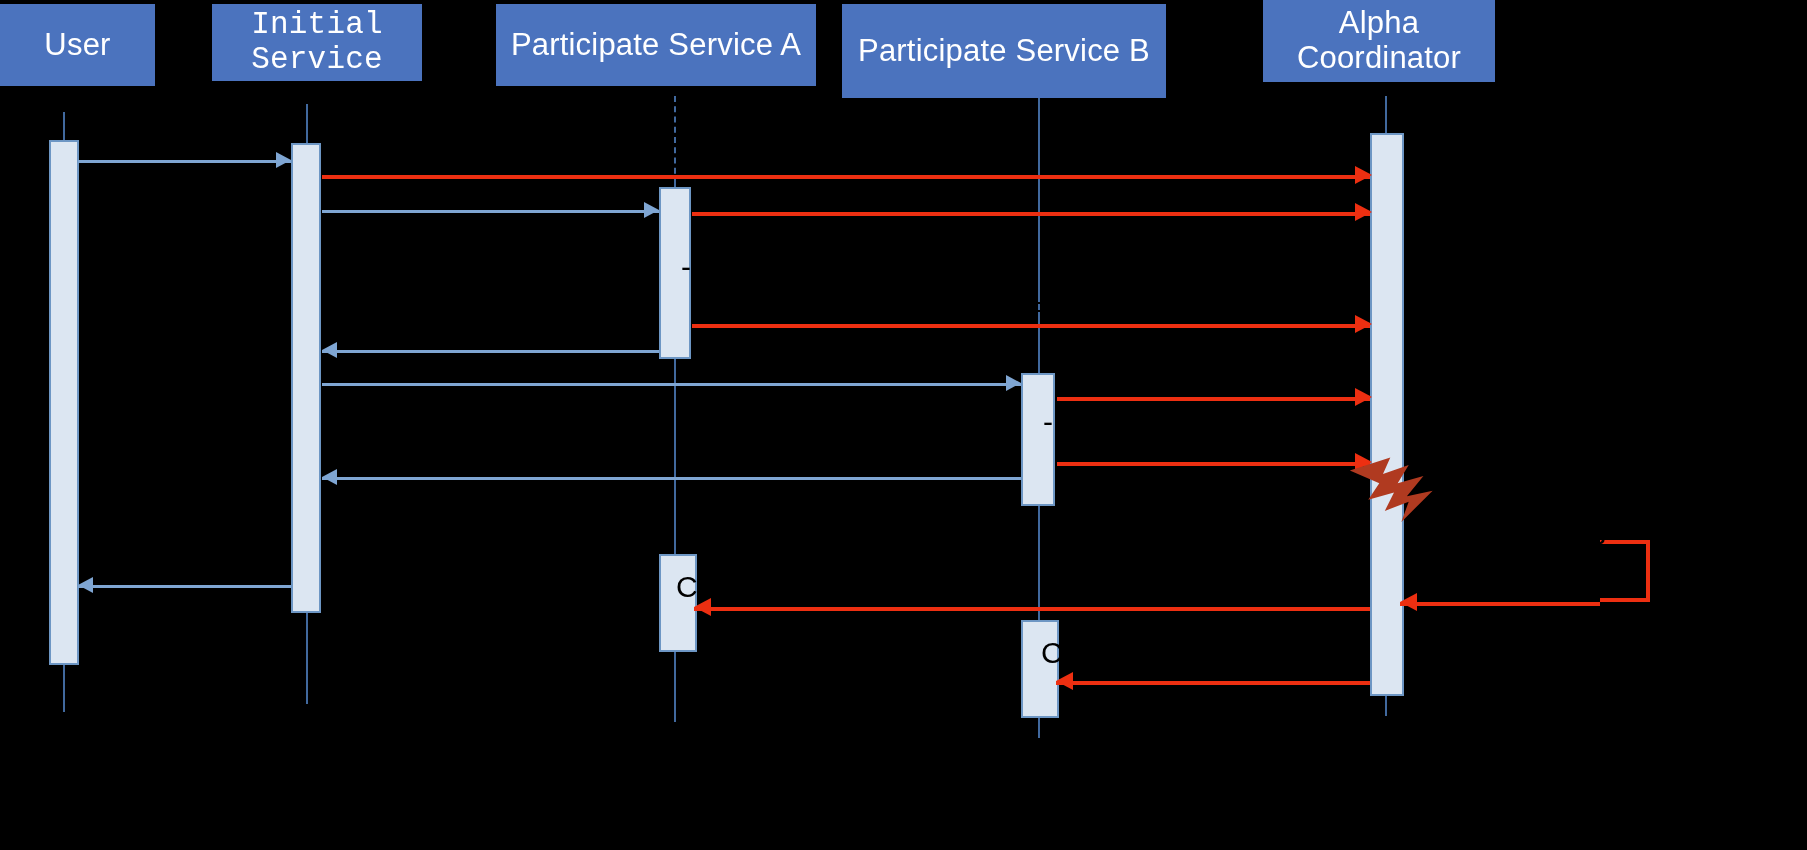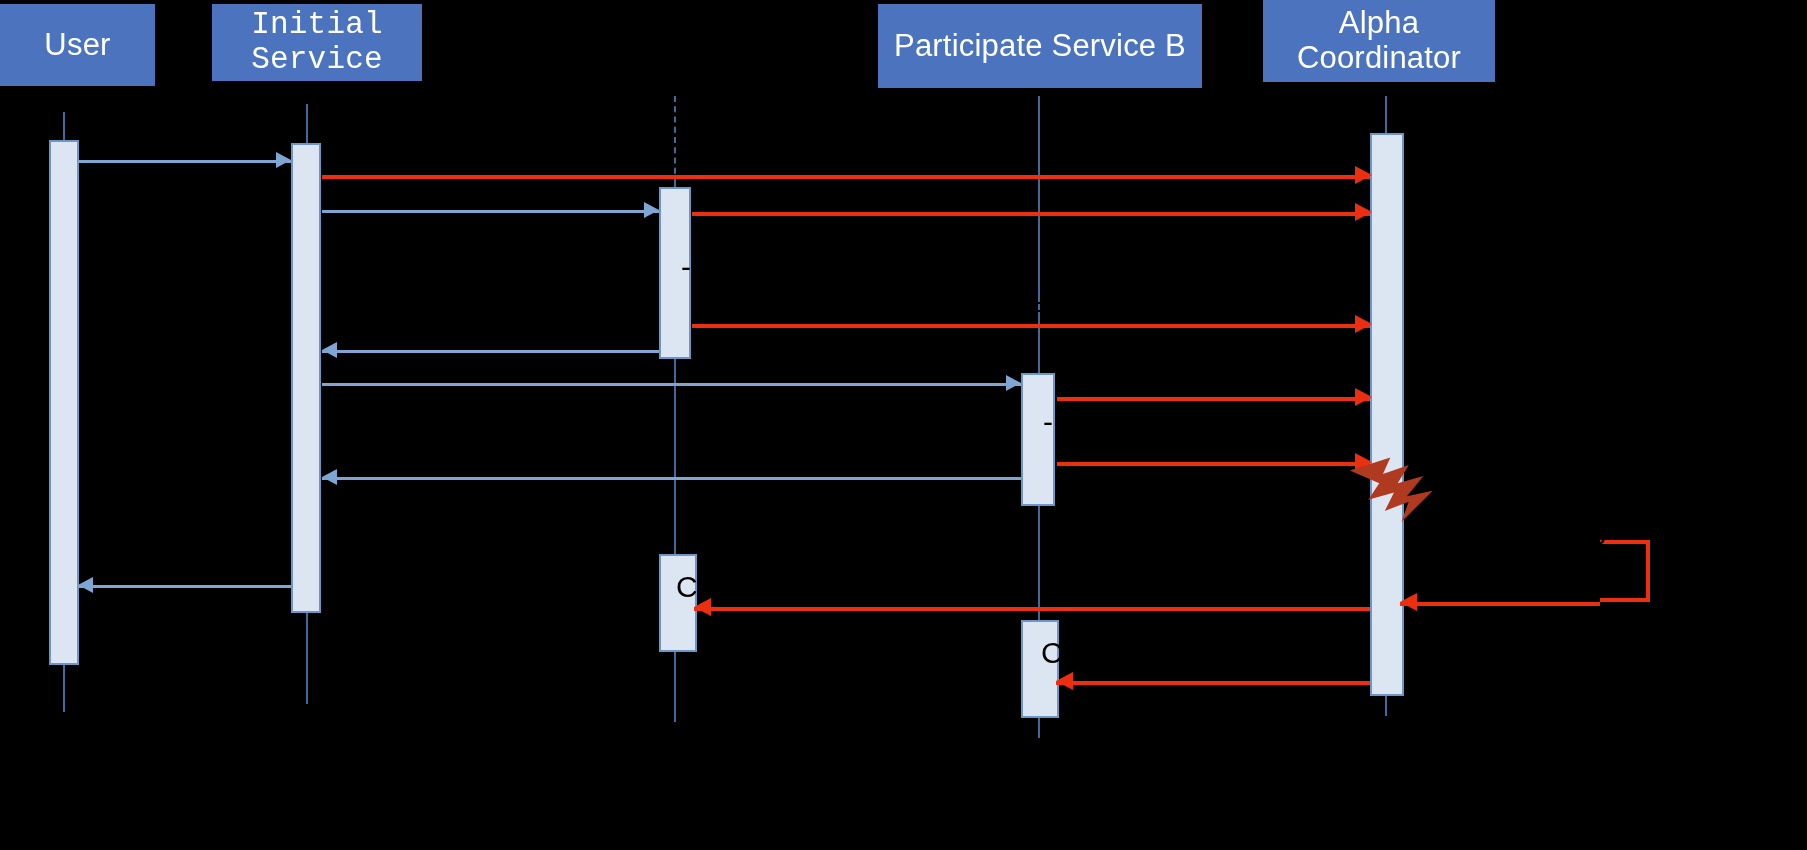--- a/index.html
+++ b/index.html
@@ -197,19 +197,22 @@
     <div class="msg-label" style="left: 676px; top: 572px;">C</div>
     <div class="msg-label" style="left: 1041px; top: 638px;">C</div>
     <div class="msg-label" style="left: 681px; top: 252px;">-</div>
     <div class="msg-label" style="left: 1043px; top: 407px;">-</div>
     <div class="participant" style="left: 0px; top: 4px; width: 155px; height: 82px; align-items: center;">
       <span>User</span>
     </div>
     <div class="participant" style="left: 212px; top: 4px; width: 210px; height: 77px; font-family: Liberation Mono, monospace;">
       <span>Initial Service</span>
     </div>
-    <div class="participant" style="left: 878px; top: 4px; width: 324px; height: 84px;">
+    <div class="participant" style="left: 496px; top: 4px; width: 320px; height: 82px;">
+      <span>Participate Service A</span>
+    </div>
+    <div class="participant" style="left: 842px; top: 4px; width: 324px; height: 94px;">
       <span>Participate Service B</span>
     </div>
     <div class="participant" style="left: 1263px; top: 0; width: 232px; height: 82px;">
       <span>Alpha Coordinator</span>
     </div>
   </div>
 
 </body></html>

